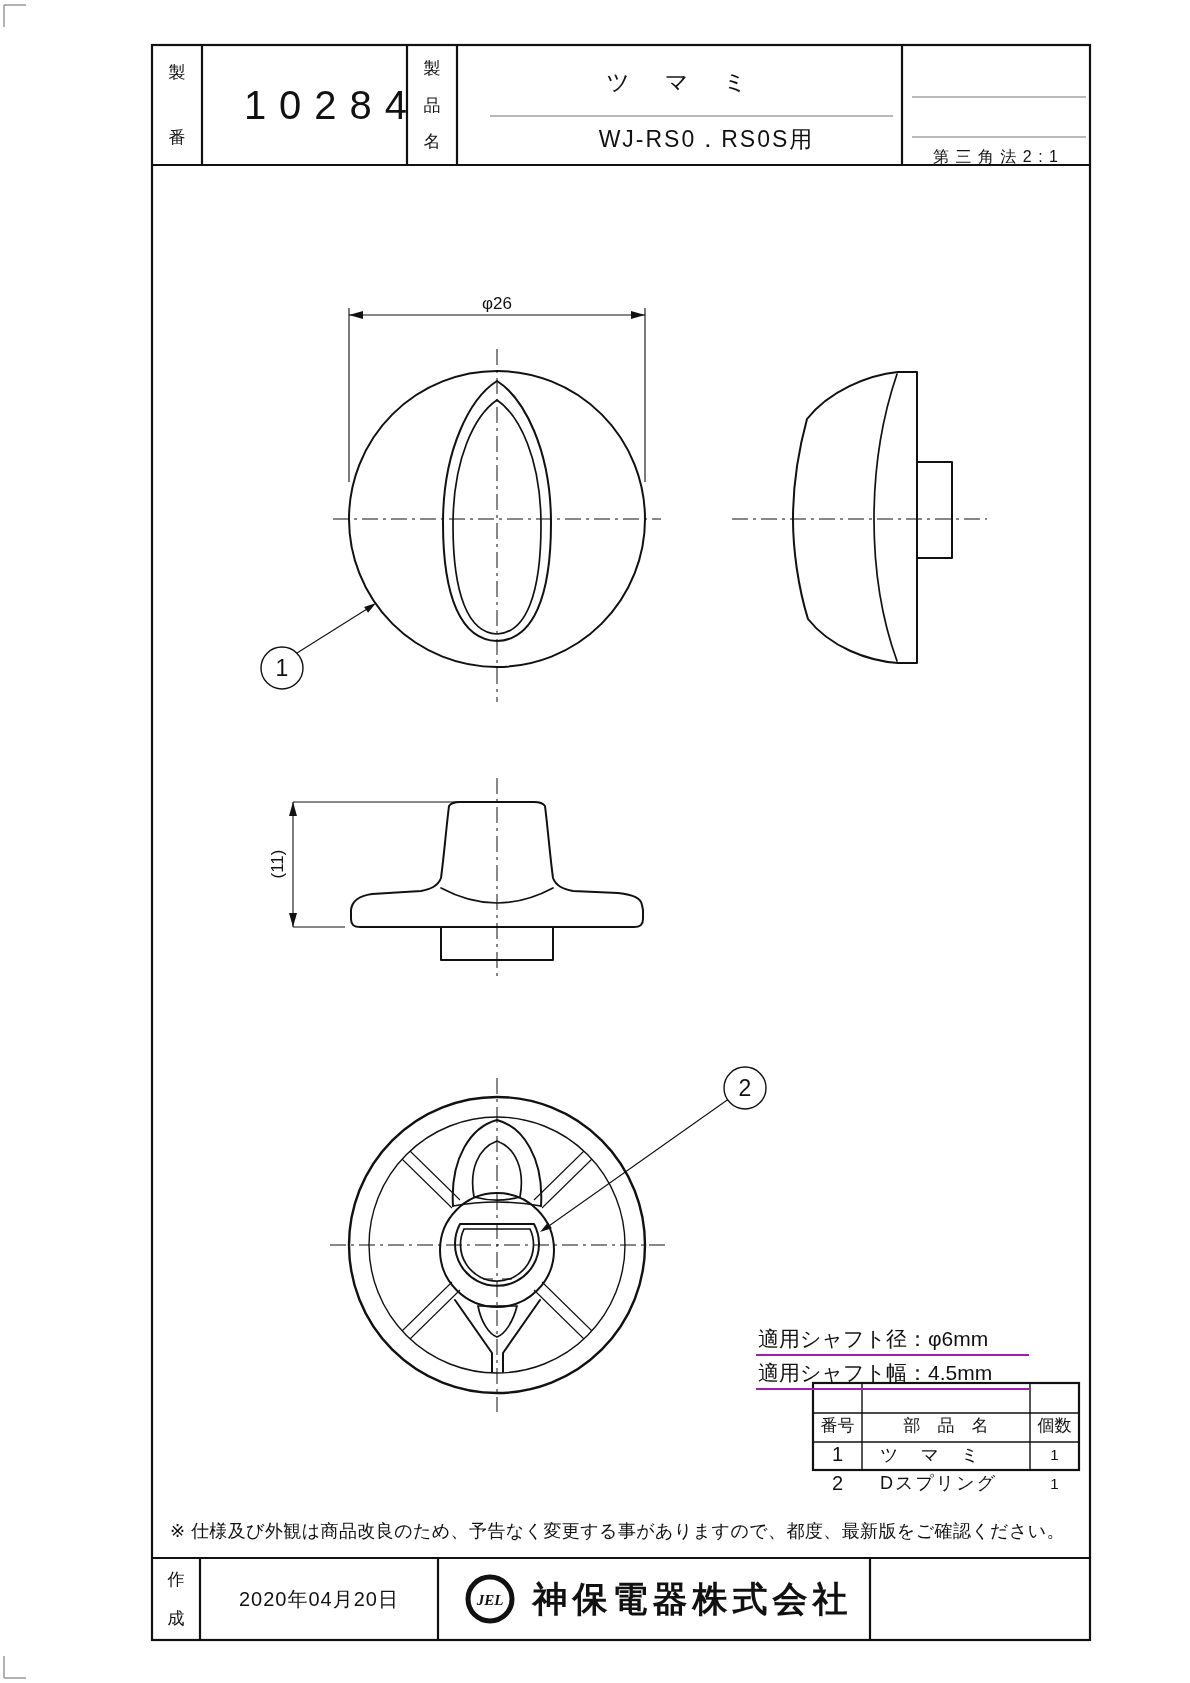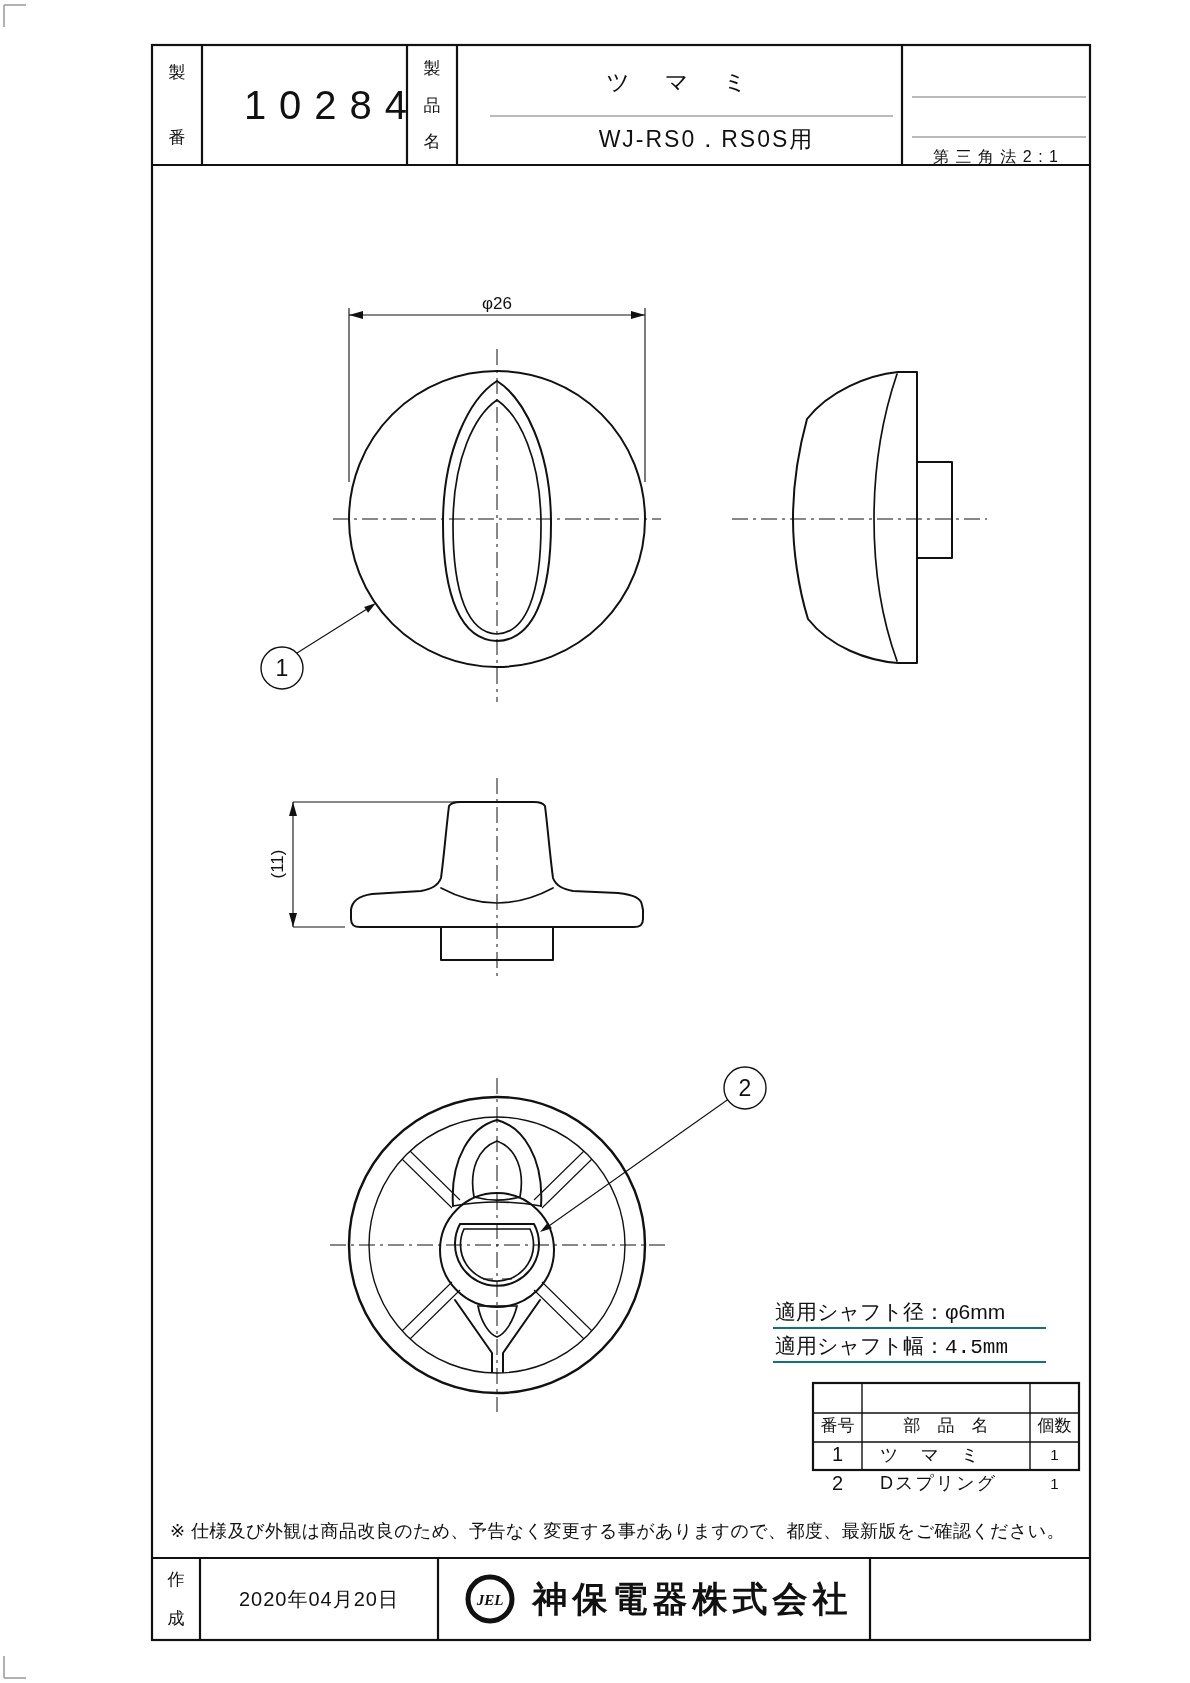--- a/index.html
+++ b/index.html
@@ -28,23 +28,23 @@
 
   
   #serial-label{left:152px;top:45px;width:50px;height:120px;padding:16px 0;box-sizing:border-box;font-size:17px;}
   #serial-number{left:202px;top:45px;width:247px;height:120px;font-size:40px;letter-spacing:13px;text-indent:13px;}
   #name-label{left:407px;top:45px;width:50px;height:120px;padding:12px 0;box-sizing:border-box;font-size:17px;}
   #product-name{left:457px;top:57px;width:445px;height:50px;font-size:23px;letter-spacing:6px;}
   #product-model{left:457px;top:116px;width:499px;height:46px;font-size:23px;letter-spacing:2px;text-align:center;}
   #projection{left:902px;top:144px;width:188px;height:26px;font-size:16px;letter-spacing:1px;}
 
   
-  .note-line{left:773px;width:271px;height:26px;border-bottom:2px solid #0f766e;font-size:21px;padding:0 0 3px 2px;box-sizing:content-box;white-space:nowrap;}
+  .note-line{left:756px;width:271px;height:26px;border-bottom:2px solid #a21caf;font-size:21px;padding:0 0 3px 2px;box-sizing:content-box;white-space:nowrap;margin-top:27px;}
   #note-1{top:1298px;}
-  #note-2{top:1332px;font-family:Liberation Mono, monospace;}
+  #note-2{top:1332px;}
 
   
   #parts-table{left:813px;top:1383px;width:266px;height:87px;display:grid;
     grid-template-columns:49px 168px 49px;grid-template-rows:30px 29px 28px;margin-top:27px;}
   #parts-table .c{display:flex;align-items:center;justify-content:center;font-size:17px;}
   #parts-table .name{justify-content:flex-start;padding-left:18px;font-size:18px;letter-spacing:2px;}
   #parts-table .num{font-size:20px;}
   #parts-table .qty{font-size:15px;}
 
   #footnote{left:170px;top:1519px;width:885px;font-size:18px;letter-spacing:0.4px;white-space:nowrap;}

